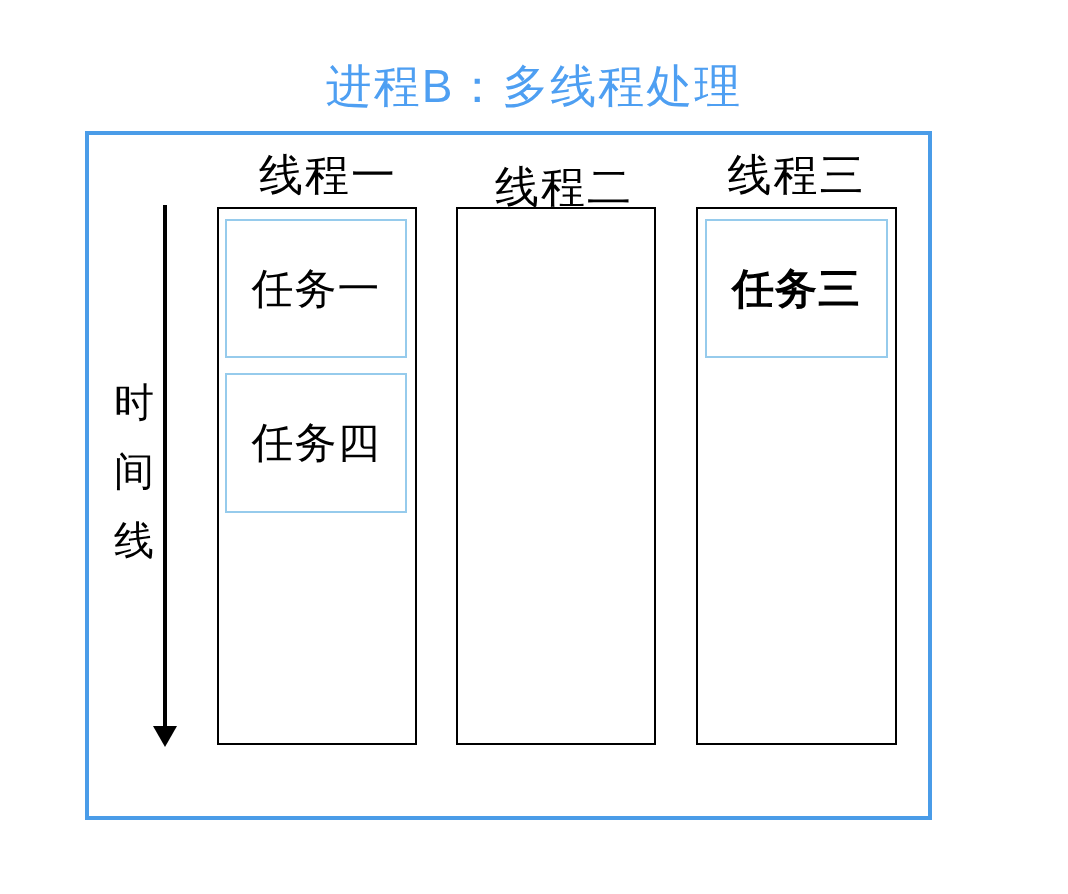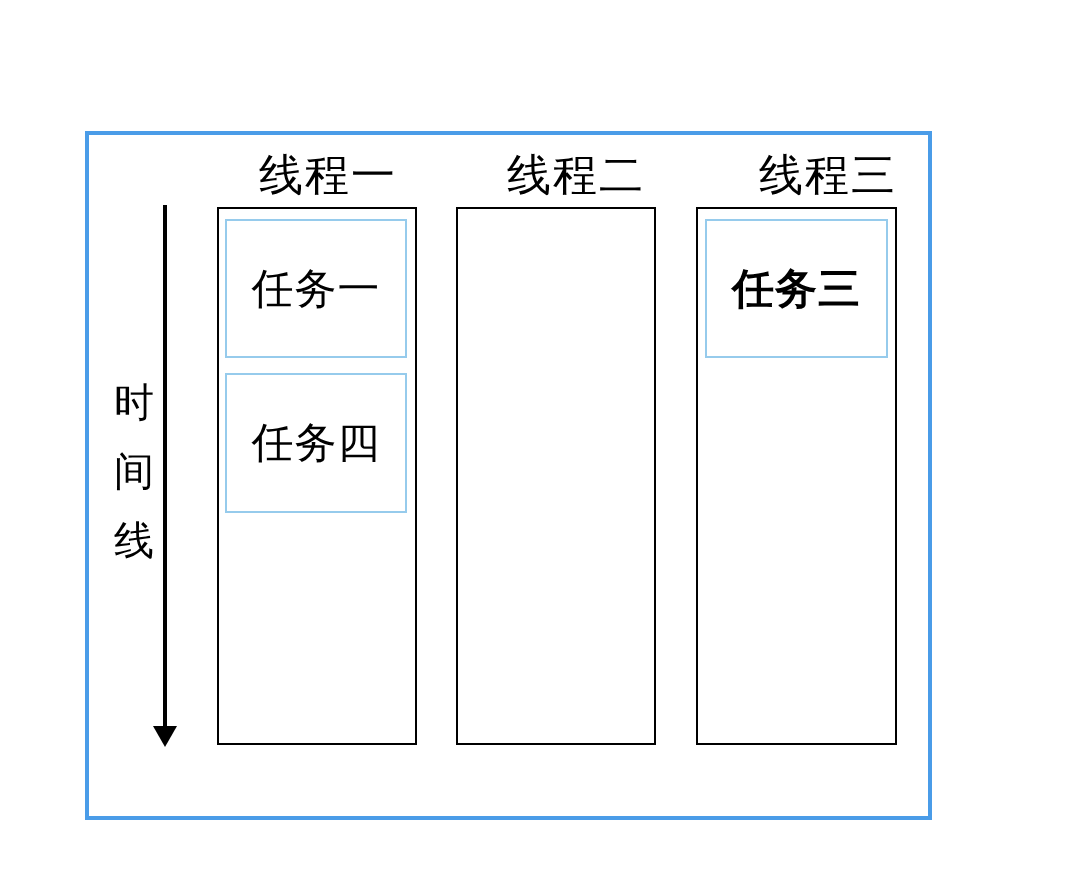--- a/index.html
+++ b/index.html
@@ -39,22 +39,22 @@
   .thread-header {
     position: absolute;
     top: 146px;
     text-align: center;
     font-size: 44px;
     font-weight: 500;
     color: var(--text);
     letter-spacing: 2px;
   }
   .h1 { left: 228px; width: 200px; }
-  .h2 { left: 476px; width: 200px; }
-  .h3 { left: 696px; width: 201px; text-align: right; }
+  .h2 { left: 464px; width: 200px; margin-top: 12px; }
+  .h3 { left: 696px; width: 201px; }
   .col {
     position: absolute;
     top: 207px;
     height: 538px;
     border: 2px solid var(--column_border);
     background: #ffffff;
   }
   .c1 { left: 217px; width: 200px; }
   .c2 { left: 456px; width: 200px; }
   .c3 { left: 696px; width: 201px; }
@@ -99,20 +99,21 @@
     border-left: 12px solid transparent;
     border-right: 12px solid transparent;
     border-top: 21px solid #000000;
   }
 </style>
 </head>
 <body>
 
 <div class="page">
 
+  <div class="title">进程B：多线程处理</div>
 
   <div class="outer"></div>
 
   <div class="thread-header h1">线程一</div>
   <div class="thread-header h2">线程二</div>
   <div class="thread-header h3">线程三</div>
 
   <div class="col c1"></div>
   <div class="col c2"></div>
   <div class="col c3"></div>

